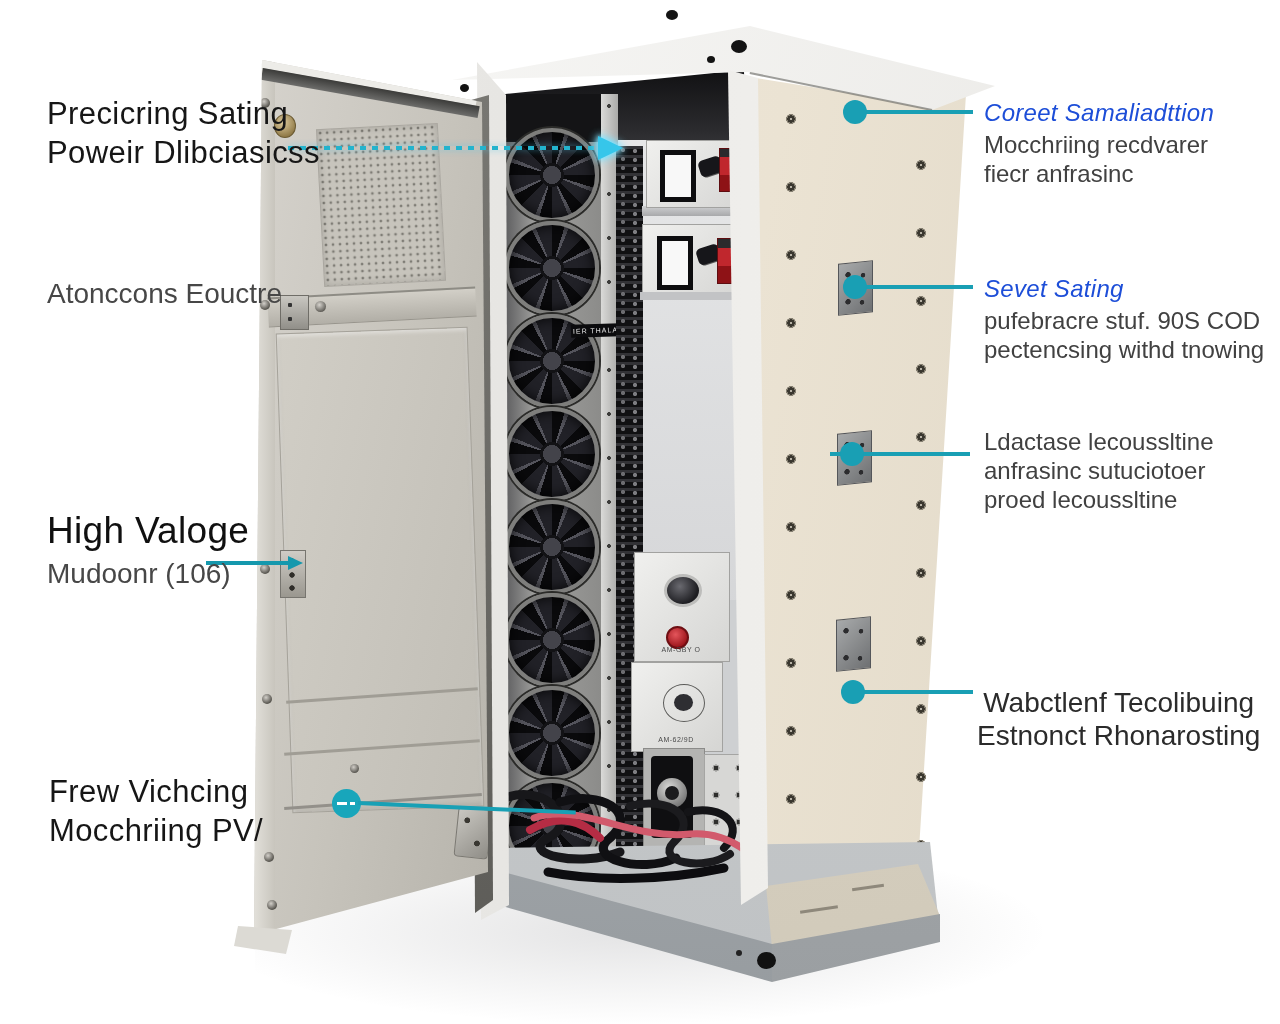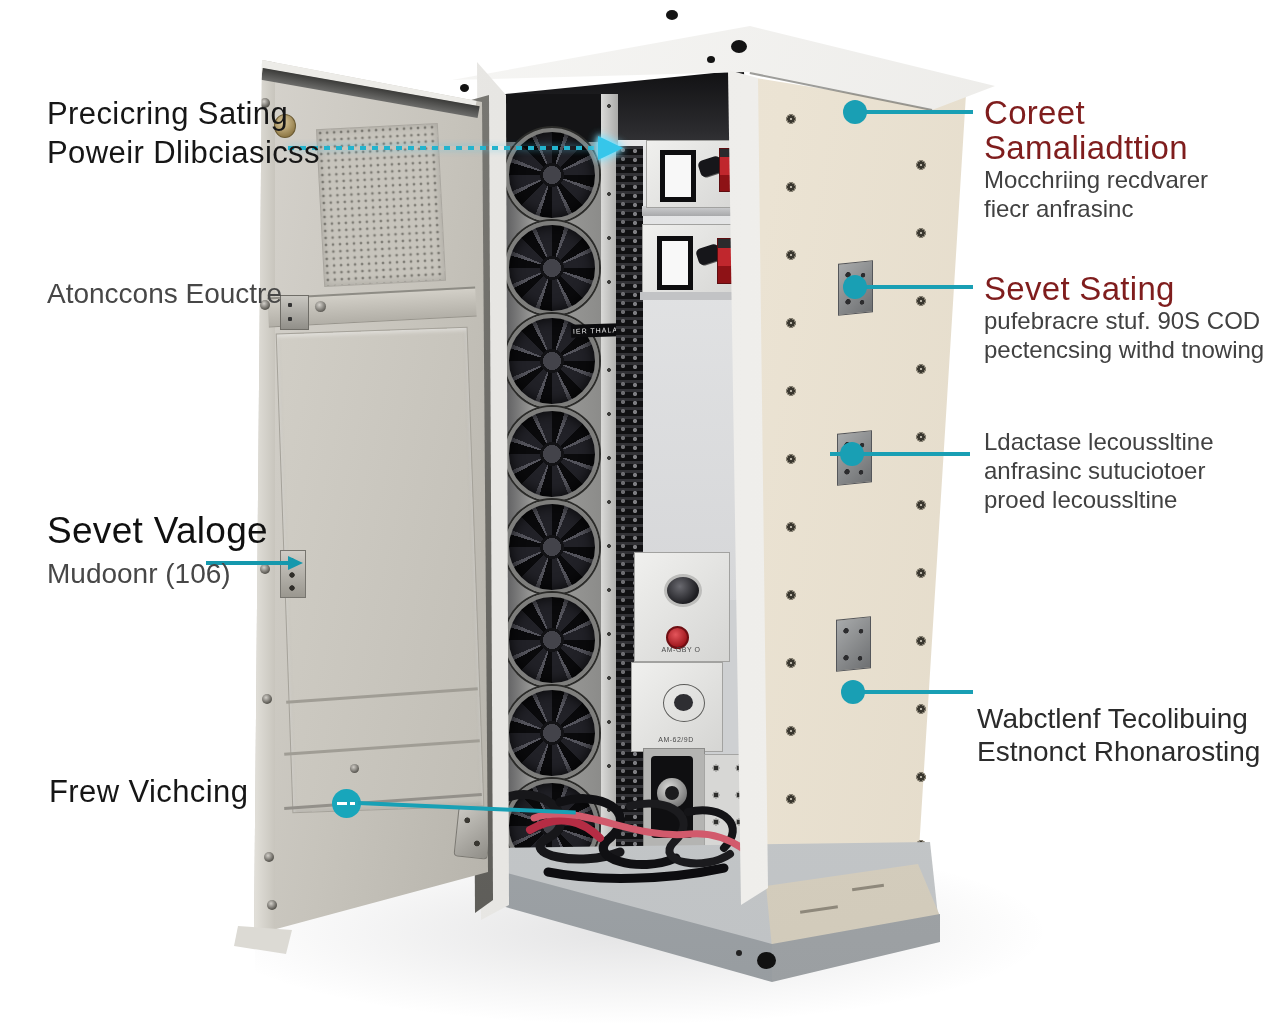--- a/index.html
+++ b/index.html
@@ -5,31 +5,31 @@
   html,body{margin:0;padding:0;background:#ffffff;}
   .stage{position:relative;width:1280px;height:1024px;background:#ffffff;overflow:hidden;
          font-family:"Liberation Sans",sans-serif;}
   .abs{position:absolute;}
 
   
   .co{position:absolute;z-index:80;}
   .co-t1{font-size:31px;line-height:39px;color:#161616;letter-spacing:.4px;}
   .co-big{font-size:37px;line-height:46px;color:#101010;letter-spacing:.3px;}
   .co-sub{font-size:28px;line-height:40px;color:#474747;}
-  .co-rt{font-size:33px;line-height:35px;color:#7f1d1d;letter-spacing:.3px;}
+  .co-rt{font-size:24px;line-height:35px;color:#1d4ed8;letter-spacing:.3px;font-style:italic;}
   .co-rs{font-size:24px;line-height:29px;color:#414141;}
   .co-rl{font-size:28px;line-height:33px;color:#2b2b2b;}
   #co-l1{left:47px;top:94px;}
   #co-l2{left:47px;top:274px;}
   #co-l3{left:47px;top:508px;}
   #co-l4{left:49px;top:772px;}
   #co-r1{left:984px;top:95px;}
   #co-r2{left:984px;top:271px;}
   #co-r3{left:984px;top:427px;}
-  #co-r4{left:977px;top:702px;}
+  #co-r4{left:977px;top:686px;text-align:center;}
 
   
   .conn{position:absolute;z-index:70;}
   #c1-dots{left:288px;top:146px;width:314px;height:4px;
     background:repeating-linear-gradient(90deg,#23b3cd 0 6px,rgba(35,179,205,0) 6px 12px);
     box-shadow:0 0 6px rgba(80,200,235,.45);}
   #c1-arrow{left:598px;top:136px;width:0;height:0;border-left:25px solid #36c6ea;
     border-top:12px solid transparent;border-bottom:12px solid transparent;
     filter:drop-shadow(0 0 5px #58d9ff) drop-shadow(0 0 2px #aaeeff);}
   #c2-line{left:206px;top:561px;width:84px;height:4px;background:#1598ad;}
@@ -333,25 +333,26 @@
   <div class="conn rdot" id="r4-dot"></div>
 
   <div class="co" id="co-l1">
     <div class="co-t1">Precicring Sating</div>
     <div class="co-t1">Poweir Dlibciasicss</div>
   </div>
   <div class="co" id="co-l2">
     <div class="co-sub">Atonccons Eouctre</div>
   </div>
   <div class="co" id="co-l3">
-    <div class="co-big">Sevet Valoge</div>
+    <div class="co-big">High Valoge</div>
     <div class="co-sub">Mudoonr (106)</div>
   </div>
   <div class="co" id="co-l4">
     <div class="co-t1">Frew Vichcing</div>
+    <div class="co-t1">Mocchriing PV/</div>
   </div>
   <div class="co" id="co-r1">
     <div class="co-rt">Coreet Samaliadttion</div>
     <div class="co-rs">Mocchriing recdvarer</div>
     <div class="co-rs">fiecr anfrasinc</div>
   </div>
   <div class="co" id="co-r2">
     <div class="co-rt">Sevet Sating</div>
     <div class="co-rs">pufebracre stuf. 90S COD</div>
     <div class="co-rs">pectencsing withd tnowing</div>

